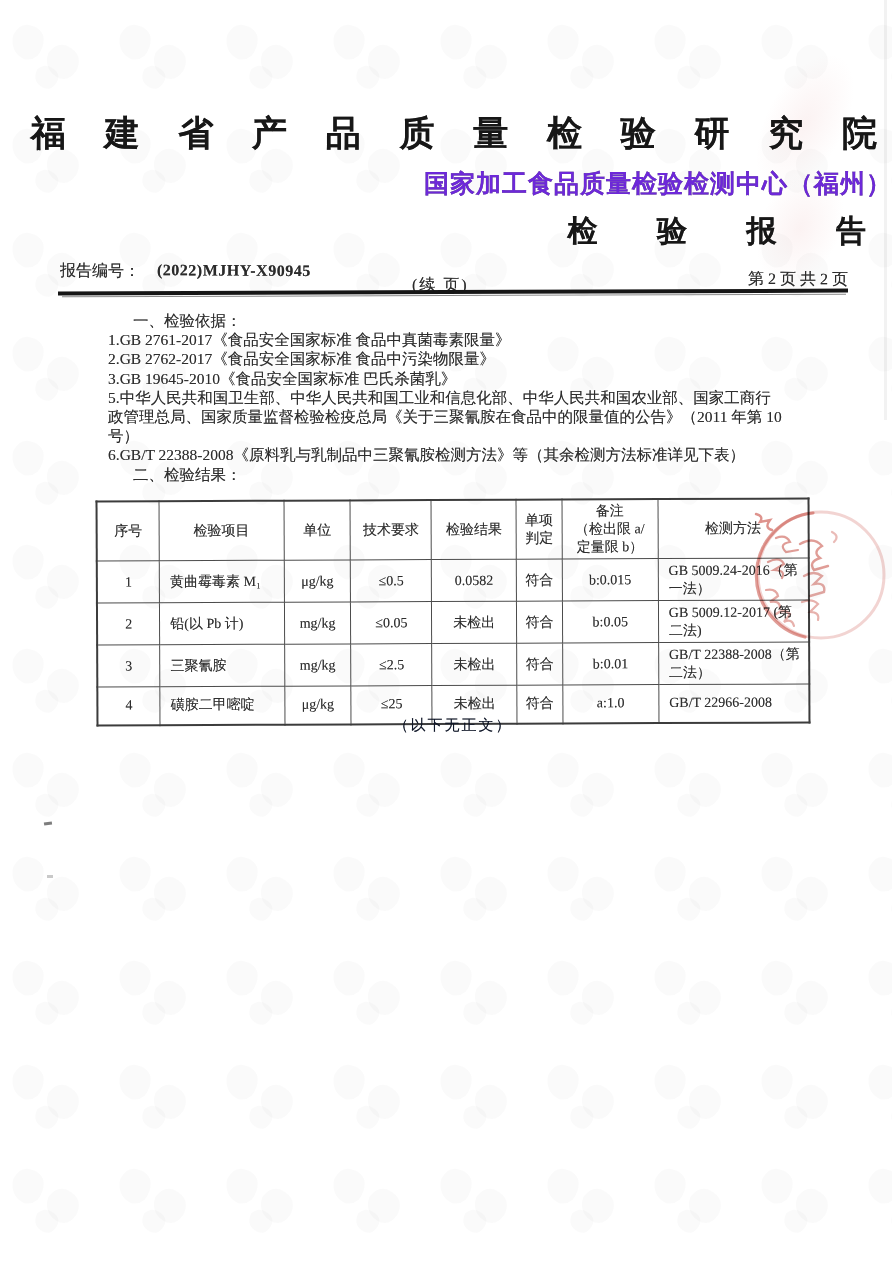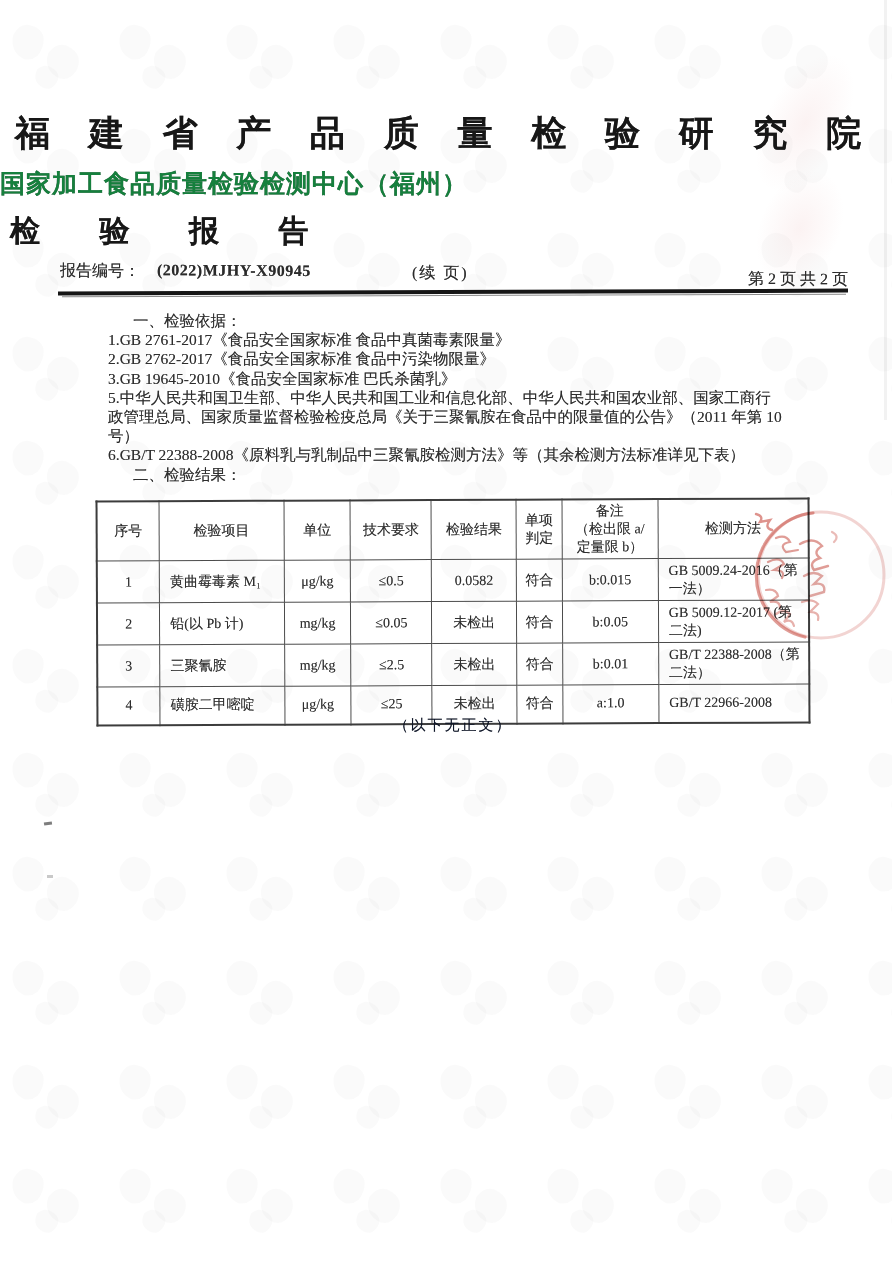--- a/index.html
+++ b/index.html
@@ -4,34 +4,34 @@
 <style>
   html,body{margin:0;padding:0;}
   body{width:892px;height:1261px;background:#ffffff;overflow:hidden;
        font-family:"Liberation Serif","DejaVu Serif",serif;color:#262626;}
   .page{position:relative;width:892px;height:1261px;background:#fff;}
 
   
   .wm{position:absolute;left:0;top:0;z-index:0;}
 
   
-  .titles{position:absolute;top:110px;left:0;width:892px;text-align:left;z-index:2;}
+  .titles{position:absolute;top:110px;left:0;width:892px;text-align:right;z-index:2;}
   .t1{font-size:35px;font-weight:bold;letter-spacing:15px;padding-left:15px;color:#171717;
       text-shadow:0 0 .5px rgba(0,0,0,.65);}
-  .t2{margin-top:10px;font-size:25px;font-weight:bold;letter-spacing:1px;color:#15803d;
+  .t2{margin-top:10px;font-size:25px;font-weight:bold;letter-spacing:1px;color:#6d28d9;
       text-shadow:0 0 .4px rgba(0,0,0,.6);}
   .t3{margin-top:11px;font-size:30px;font-weight:bold;letter-spacing:26px;padding-left:10px;color:#171717;
       text-shadow:0 0 .5px rgba(0,0,0,.65);}
 
   
   .meta{position:absolute;top:263px;left:60px;width:788px;height:24px;font-size:16px;z-index:2;
         transform:rotate(0.35deg);color:#2b2b2b;text-shadow:0 0 .4px rgba(0,0,0,.5);}
   .meta .lab{position:absolute;left:0;top:0;}
   .meta .num{position:absolute;left:97px;top:0;letter-spacing:.5px;font-weight:bold;}
-  .meta .cont{position:absolute;left:352px;top:0;letter-spacing:2px;}
+  .meta .cont{position:absolute;left:352px;top:12px;letter-spacing:2px;}
   .meta .pg{position:absolute;right:0;top:4px;}
 
   
   .rule{position:absolute;top:290px;left:58px;width:790px;height:4px;background:#161616;z-index:2;
         transform:rotate(-0.2deg);}
   .rule::after{content:"";position:absolute;left:4px;right:2px;top:5px;height:1px;background:#8a8a8a;}
 
   
   .content{position:absolute;top:311px;left:108px;width:690px;z-index:2;
            font-size:15.5px;line-height:19.2px;color:#2e2e2e;text-shadow:0 0 .4px rgba(0,0,0,.45);}

